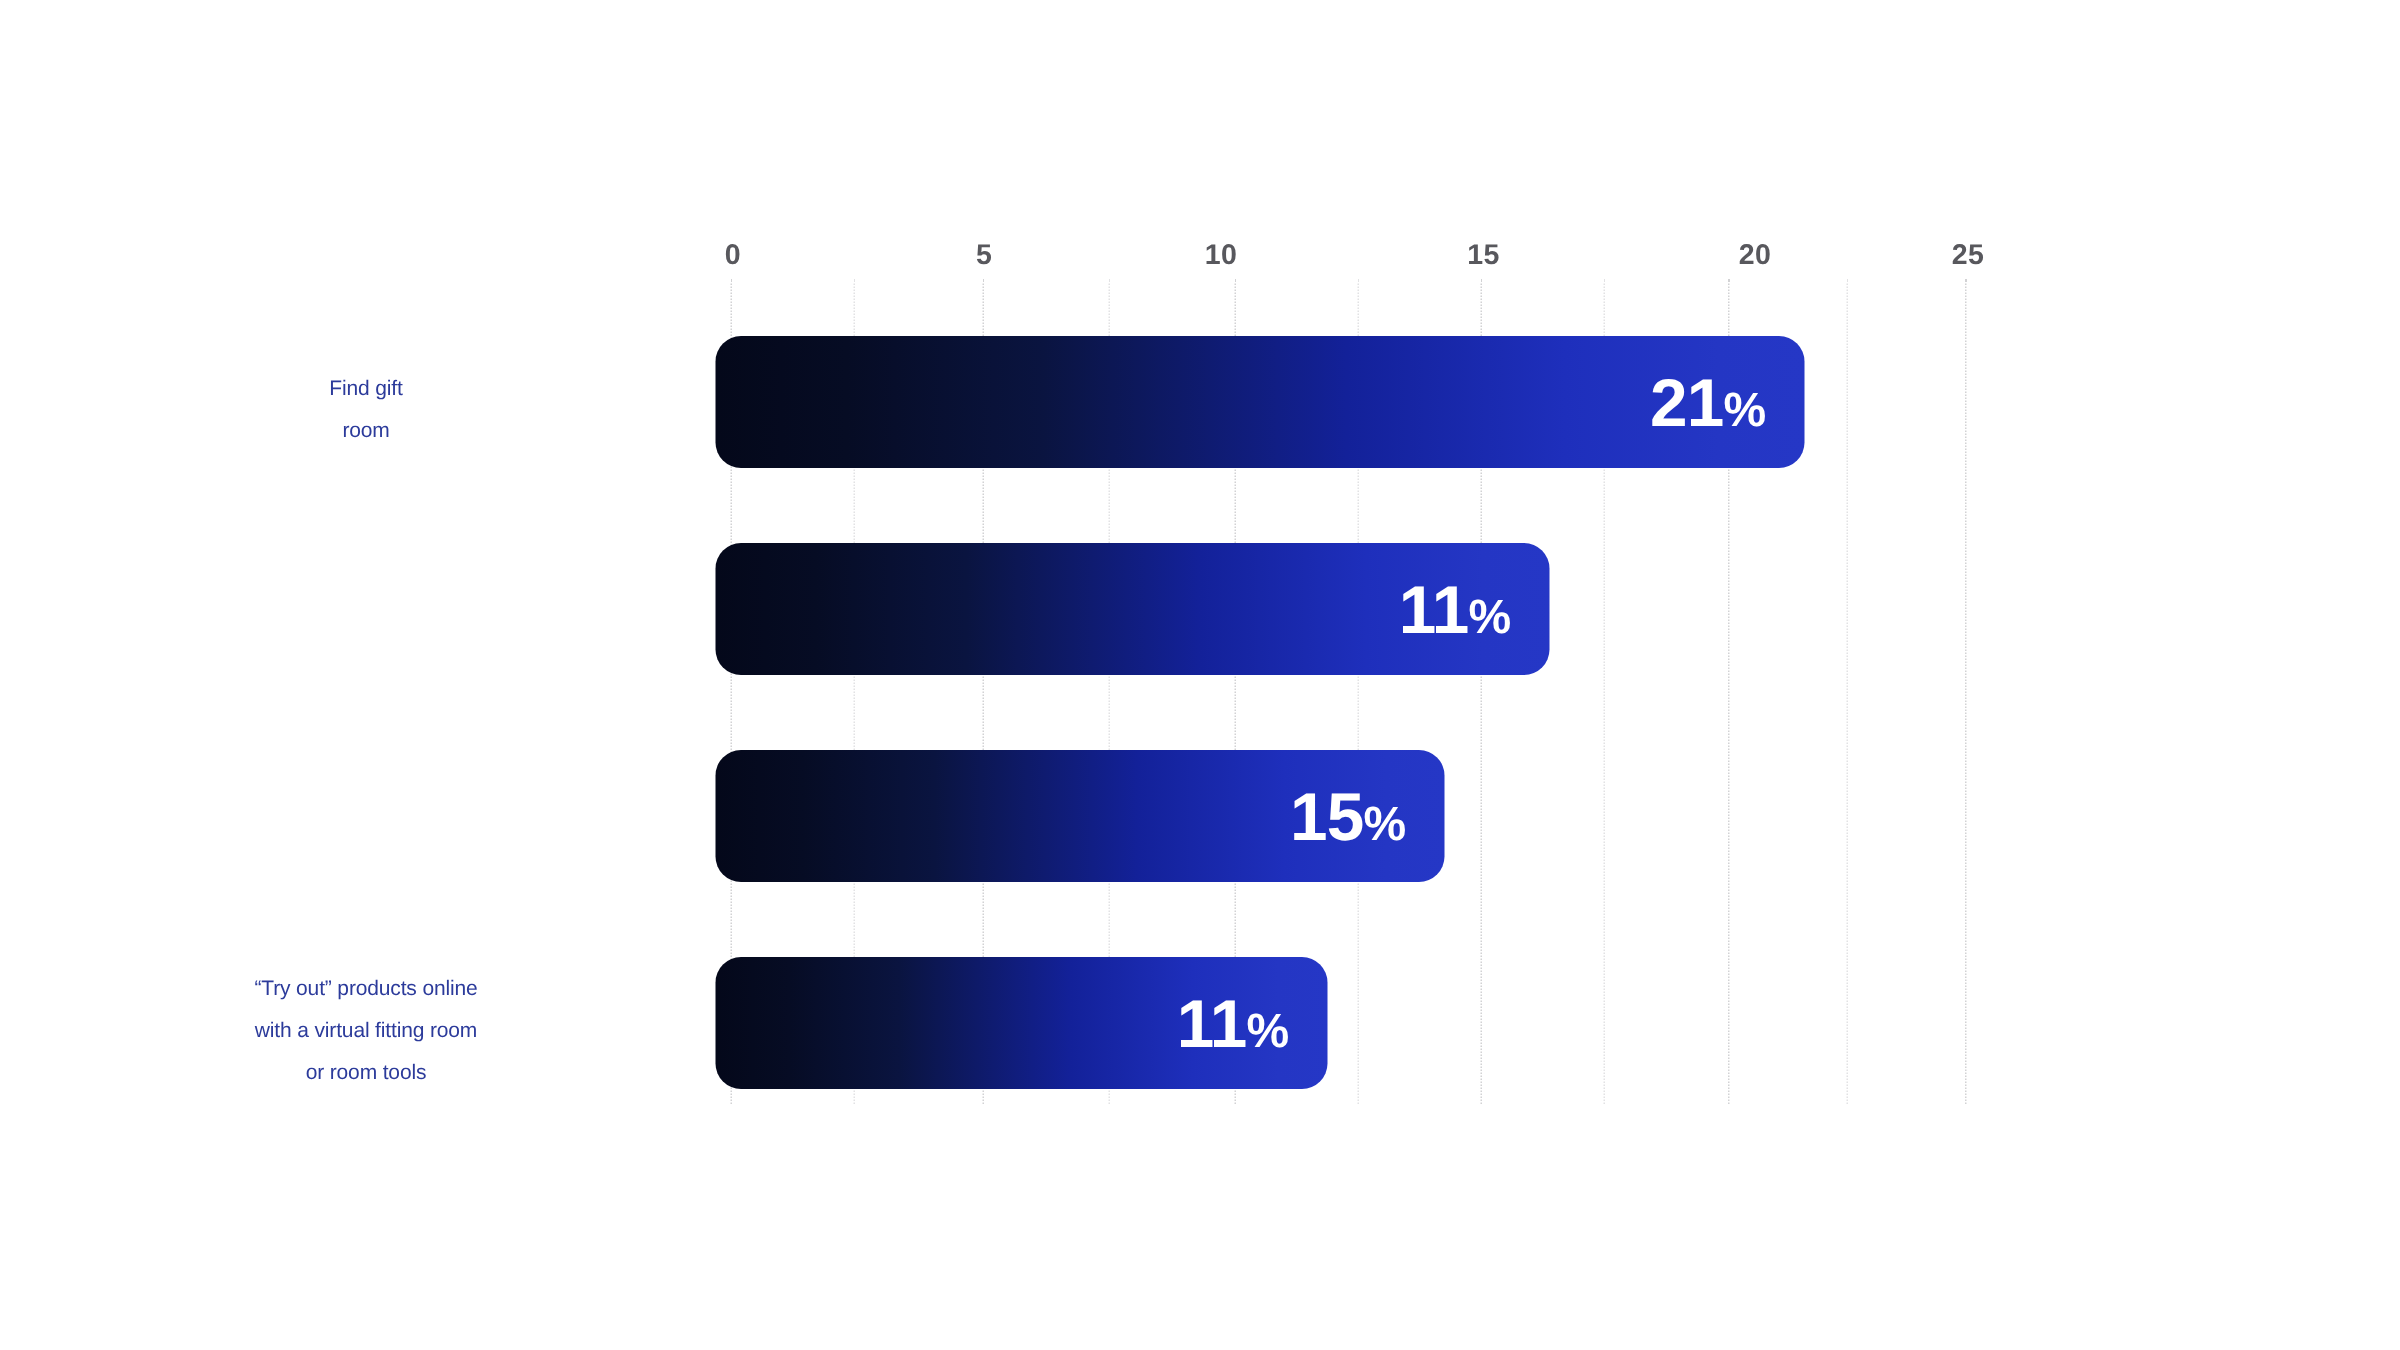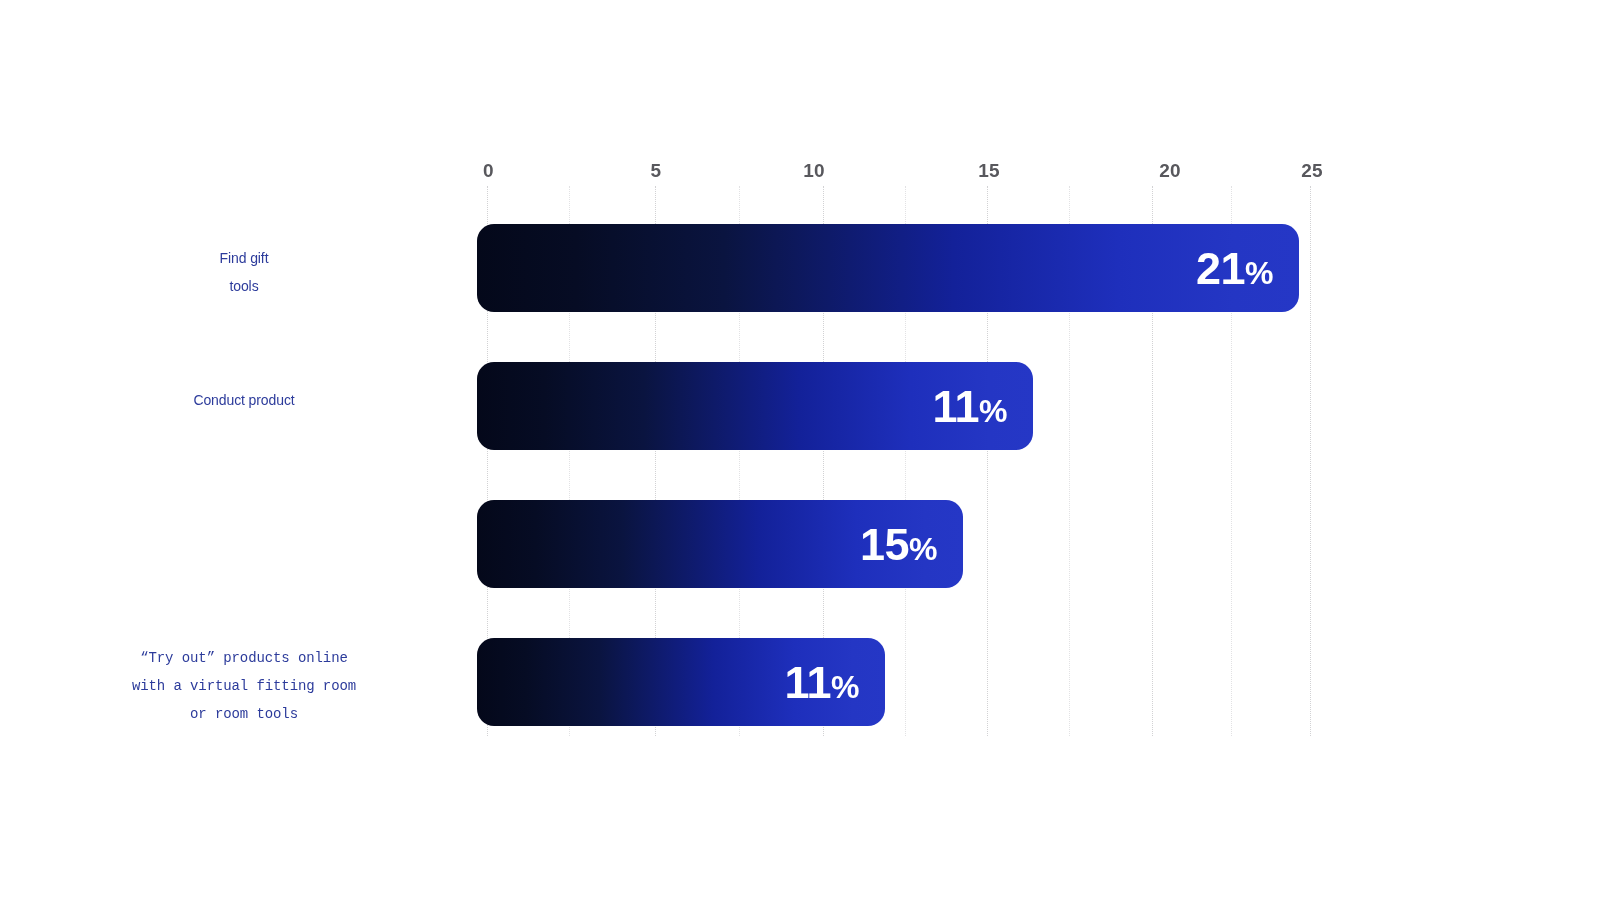--- a/index.html
+++ b/index.html
@@ -143,21 +143,21 @@
     <div class="gridline minor" style="left:262px;"></div>
     <div class="gridline" style="left:346px;"></div>
     <div class="gridline minor" style="left:428px;"></div>
     <div class="gridline" style="left:510px;"></div>
     <div class="gridline minor" style="left:592px;"></div>
     <div class="gridline" style="left:675px;"></div>
     <div class="gridline minor" style="left:754px;"></div>
     <div class="gridline" style="left:833px;"></div>
 
     <div class="bar-row" style="top:38px;">
-      <div class="bar" style="width:822px;justify-content:flex-end;">
+      <div class="bar" style="width:726px;justify-content:flex-end;">
         <span class="bar-value">
             <span>21</span>
             <span class="pct">%</span>
           </span>
       </div>
     </div>
 
     <div class="bar-row" style="top:176px;">
       <div class="bar" style="width:556px;">
         <span class="bar-value">
@@ -182,27 +182,26 @@
             <span>11</span>
             <span class="pct">%</span>
           </span>
       </div>
     </div>
 
   </div>
 
   <div class="cat-label" style="top:244px;">
     <span class="cl-line">Find gift</span>
-    <span class="cl-line">tools</span>
+    <span class="cl-line">room</span>
   </div>
 
   <div class="cat-label" style="top:386px;">
-    <span class="cl-line">Conduct product</span>
-  </div>
-
-
-  <div class="cat-label" style="top:644px;font-family:Liberation Mono, monospace;">
+  </div>
+
+
+  <div class="cat-label" style="top:644px;">
     <span class="cl-line">“Try out” products online</span>
     <span class="cl-line">with a virtual fitting room</span>
     <span class="cl-line">or room tools</span>
   </div>
 
 </div>
 
 </body></html>

